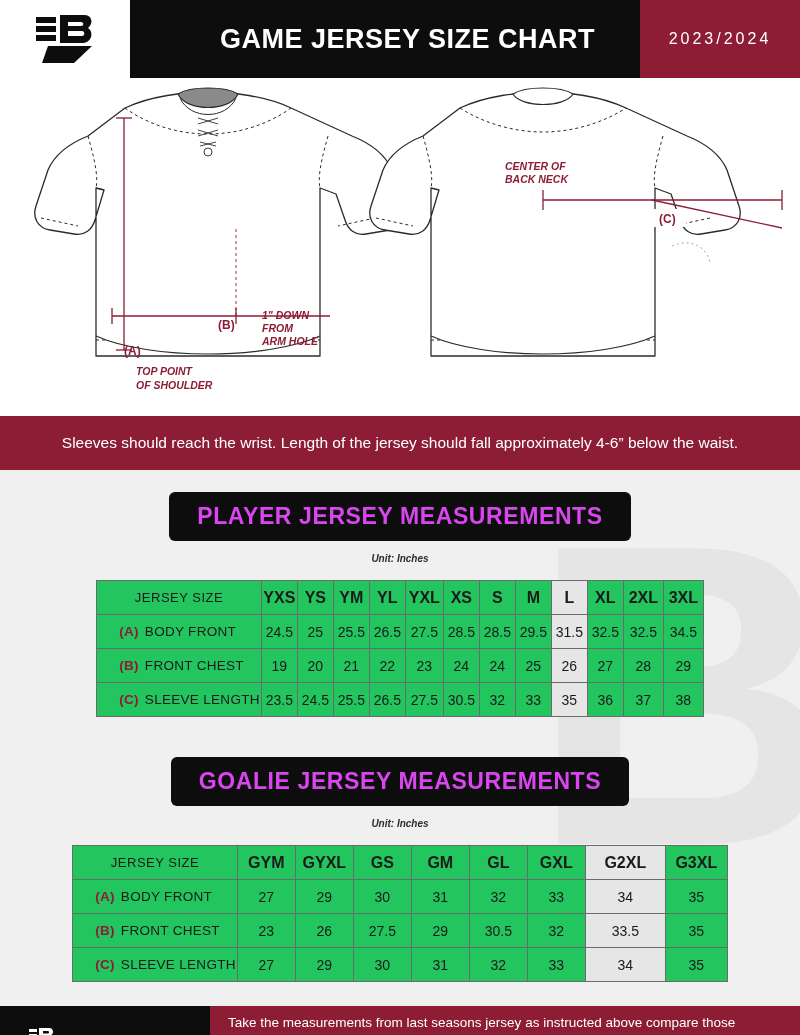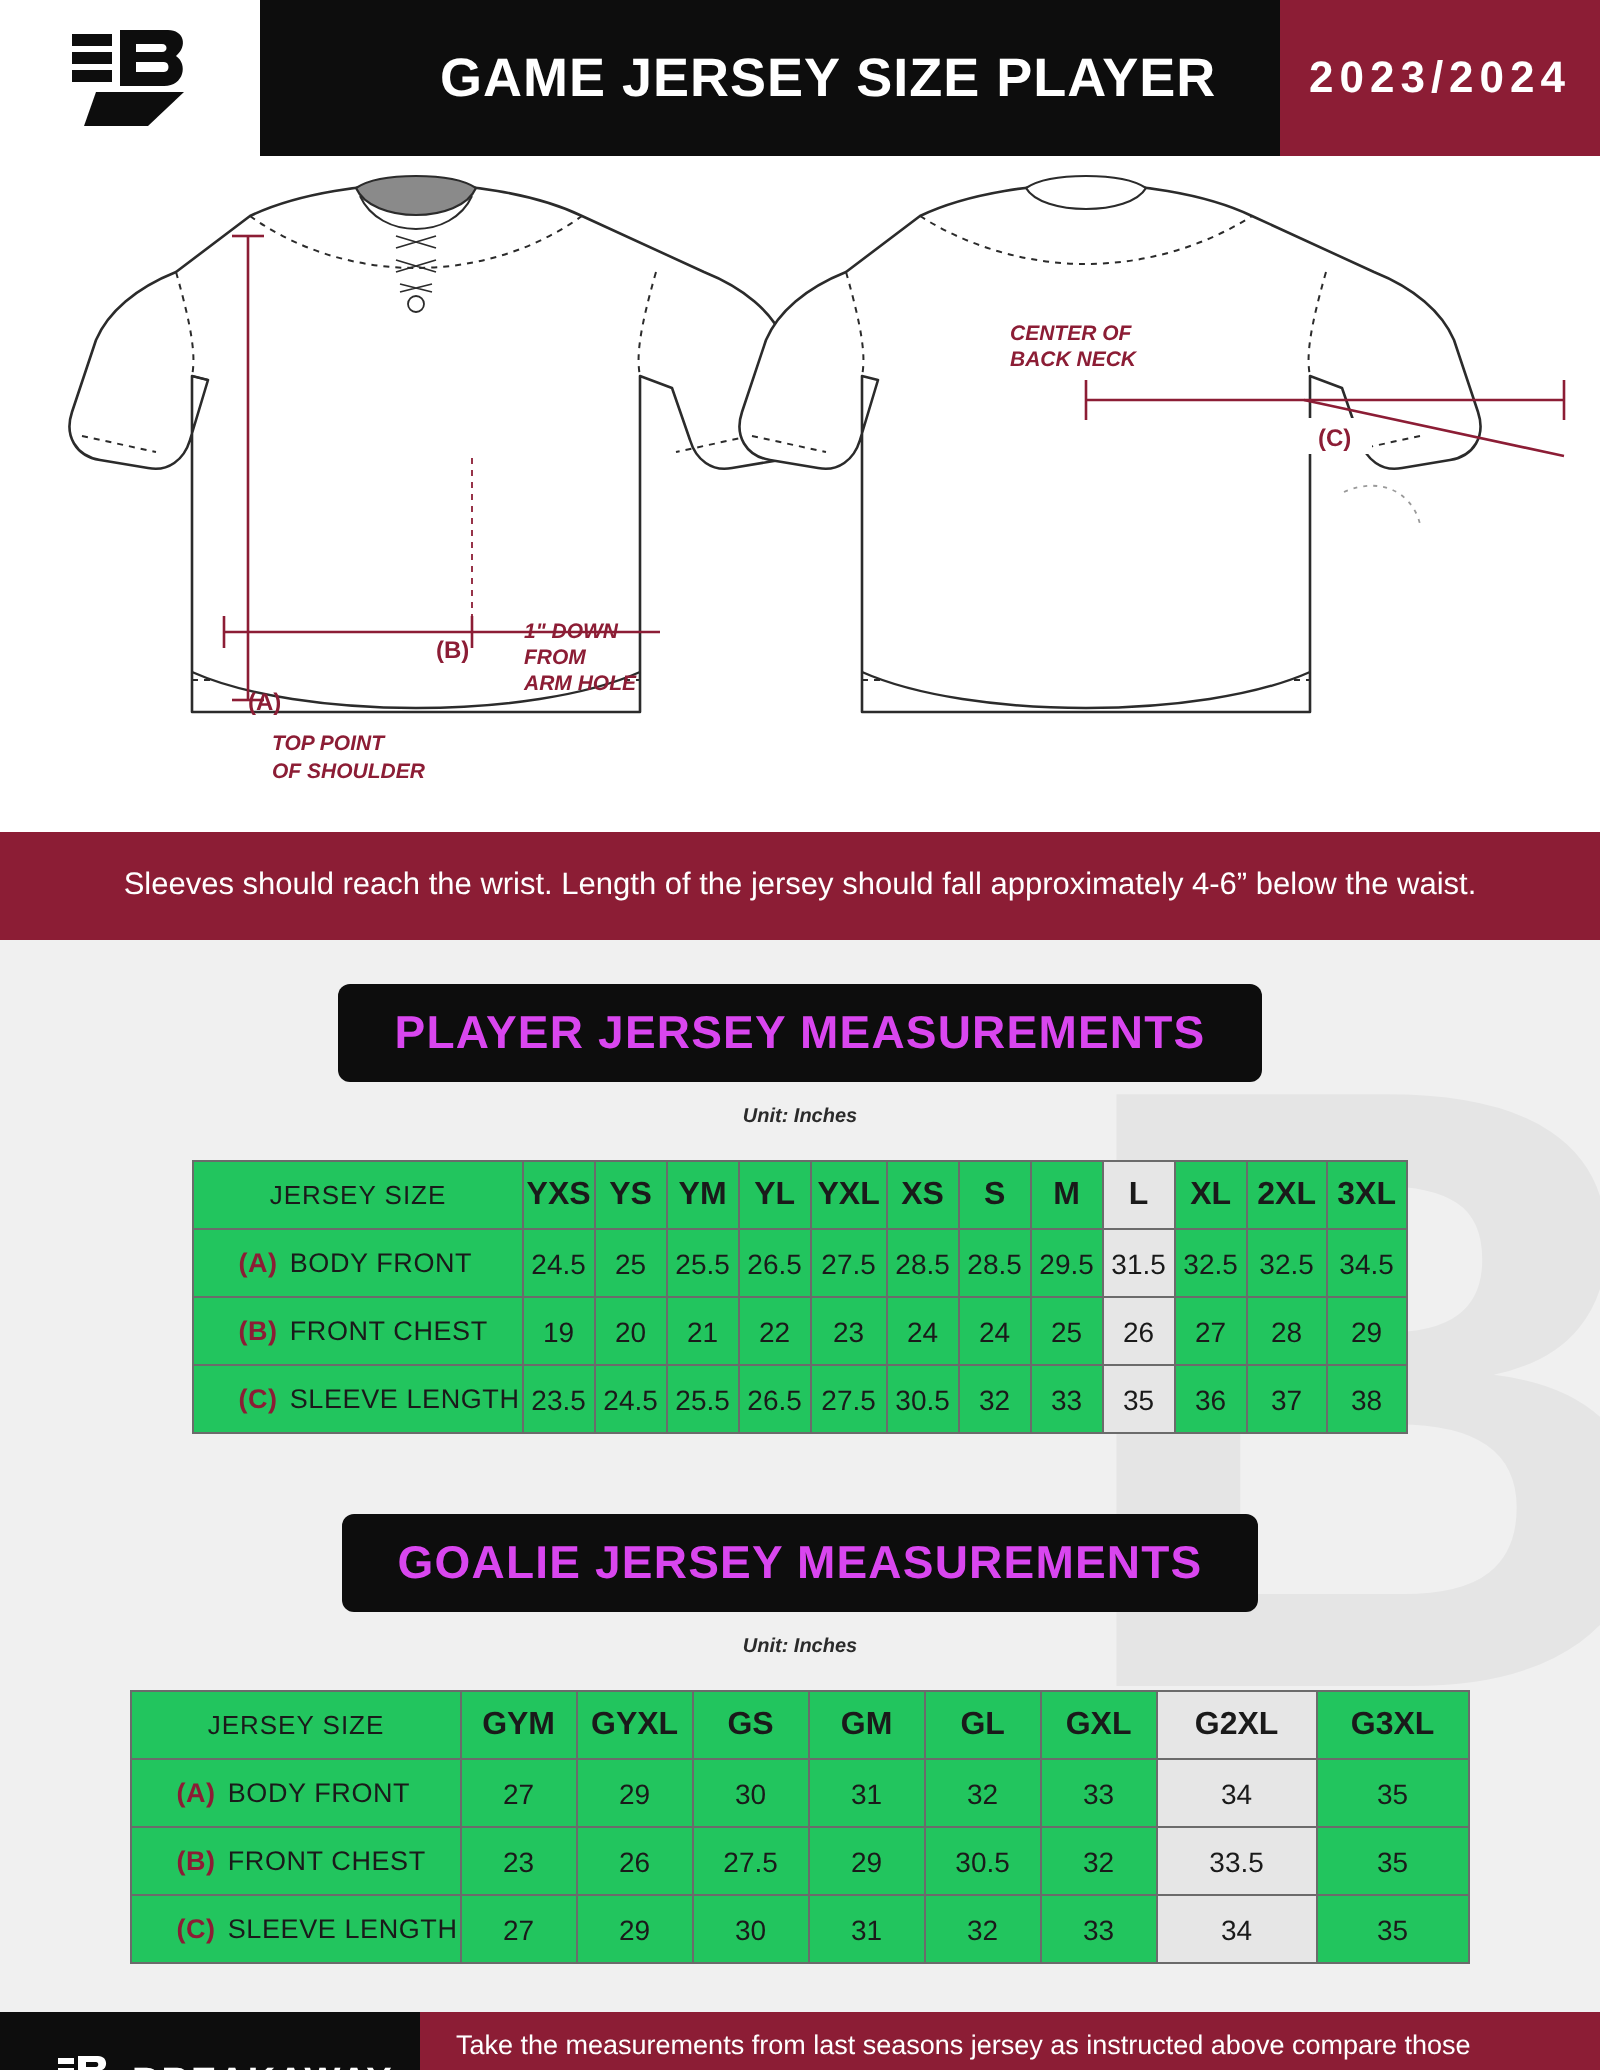--- a/index.html
+++ b/index.html
@@ -61,22 +61,22 @@
   }
   .header-season-wrap {
     width: 160px;
     background: #8c1d35;
     display: flex;
     align-items: center;
     justify-content: center;
   }
   .header-season {
     color: #ffffff;
-    font-size: 22px;
-    font-weight: bold;
+    font-size: 16px;
+    font-weight: normal;
     letter-spacing: 3px;
   }
 
   
   .diagram {
     position: relative;
     height: 338px;
     background: #ffffff;
   }
   .jersey-svg { display: block; }
@@ -227,21 +227,21 @@
         <polygon points="2,13 22,13 22,19 2,19" fill="#0d0d0d"></polygon>
         <polygon points="2,22 22,22 22,28 2,28" fill="#0d0d0d"></polygon>
         <path d="M26 2 L50 2 C58 2 60 10 54 15 C60 19 58 30 48 30 L26 30 Z" fill="#0d0d0d"></path>
         <path d="M34 9 L47 9 C50 9 50 13 47 13 L34 13 Z" fill="#ffffff"></path>
         <path d="M34 18 L48 18 C51 18 51 23 48 23 L34 23 Z" fill="#ffffff"></path>
         <polygon points="14,33 58,33 40,50 8,50" fill="#0d0d0d"></polygon>
       </svg>
     </div>
   </div>
   <div class="header-title-wrap">
-    <div class="header-title">GAME JERSEY SIZE PLAYER</div>
+    <div class="header-title">GAME JERSEY SIZE CHART</div>
   </div>
   <div class="header-season-wrap">
     <div class="header-season">2023/2024</div>
   </div>
 </div>
 
 <div class="diagram">
   <svg class="jersey-svg" width="800" height="338" viewBox="0 0 800 338">
 
     <g>
@@ -434,21 +434,21 @@
       <thead>
         <tr>
           <th class="hdr-size" style="width:158px">JERSEY SIZE</th>
           <th class="col-hdr" style="width:58px">GYM</th>
           <th class="col-hdr" style="width:58px">GYXL</th>
           <th class="col-hdr" style="width:58px">GS</th>
           <th class="col-hdr" style="width:58px">GM</th>
           <th class="col-hdr" style="width:58px">GL</th>
           <th class="col-hdr" style="width:58px">GXL</th>
           <th class="col-hdr hl" style="width:80px">G2XL</th>
-          <th class="col-hdr" style="width:76px">G3XL</th>
+          <th class="col-hdr" style="width:62px">G3XL</th>
         </tr>
       </thead>
       <tbody>
         <tr>
           <td class="lbl-cell">
             <span class="tag">(A)</span><span>BODY FRONT</span>
           </td>
           <td>27</td>
           <td>29</td>
           <td>30</td>

